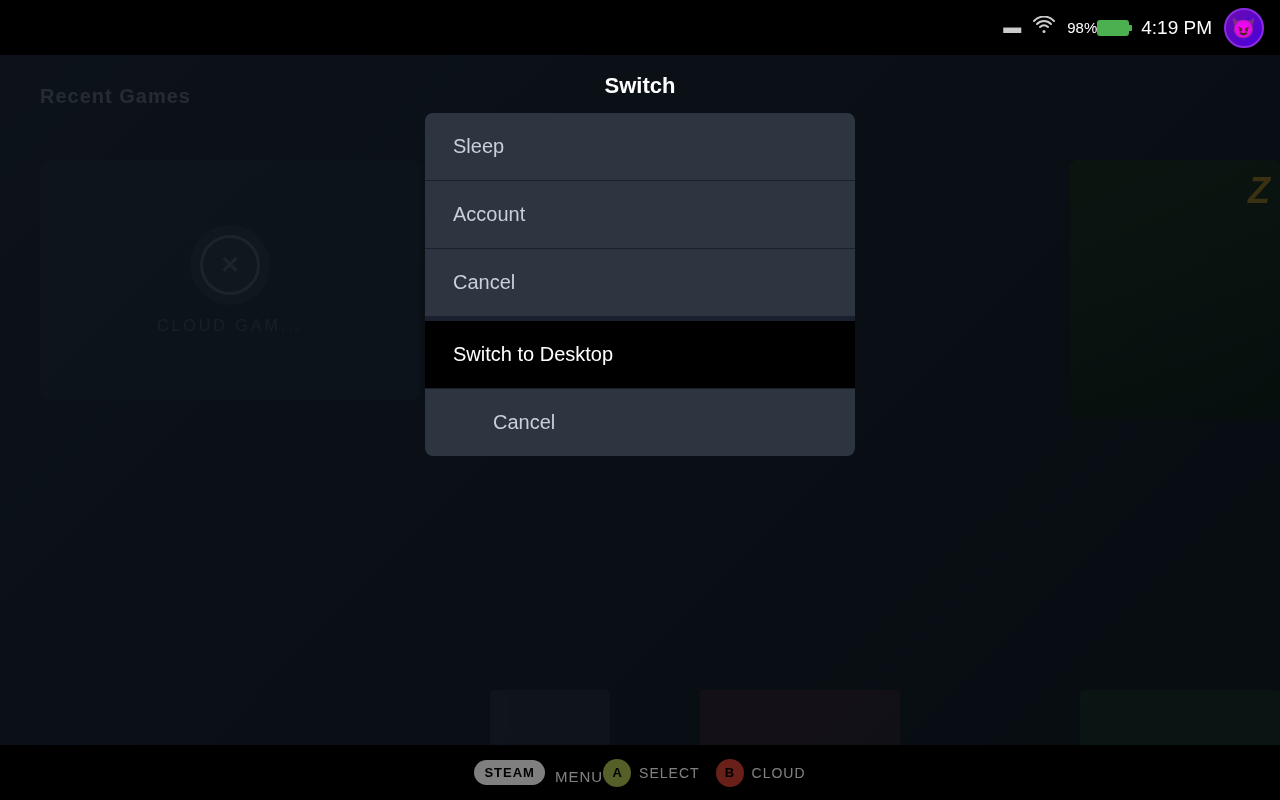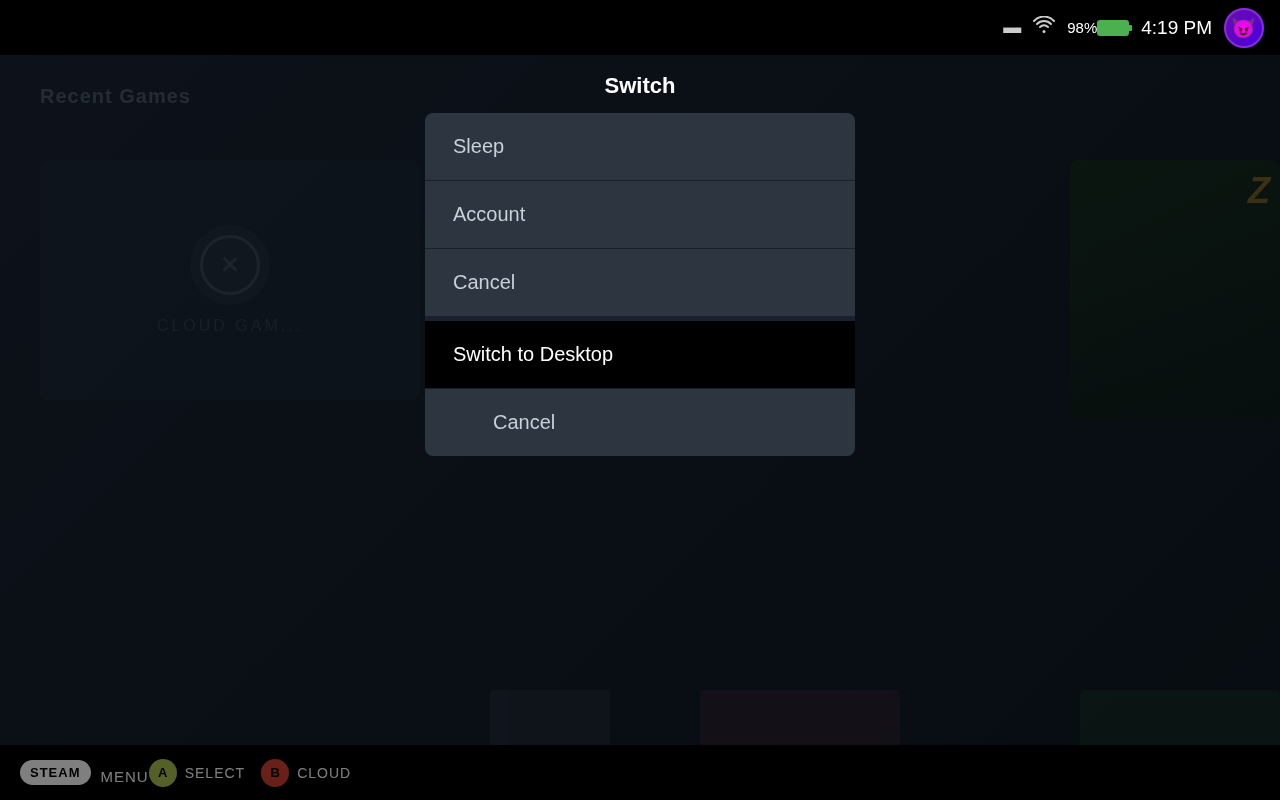--- a/index.html
+++ b/index.html
@@ -279,21 +279,21 @@
     
     .bottom-bar {
       position: absolute;
       bottom: 0; left: 0;
       width: 100%;
       height: 55px;
       background: #000;
       z-index: 10;
       display: flex;
       align-items: center;
-      justify-content: flex-start;
+      justify-content: center;
       padding: 0 20px;
     }
 
     .steam-button {
       display: flex;
       align-items: center;
       gap: 10px;
     }
 
     .steam-pill {

